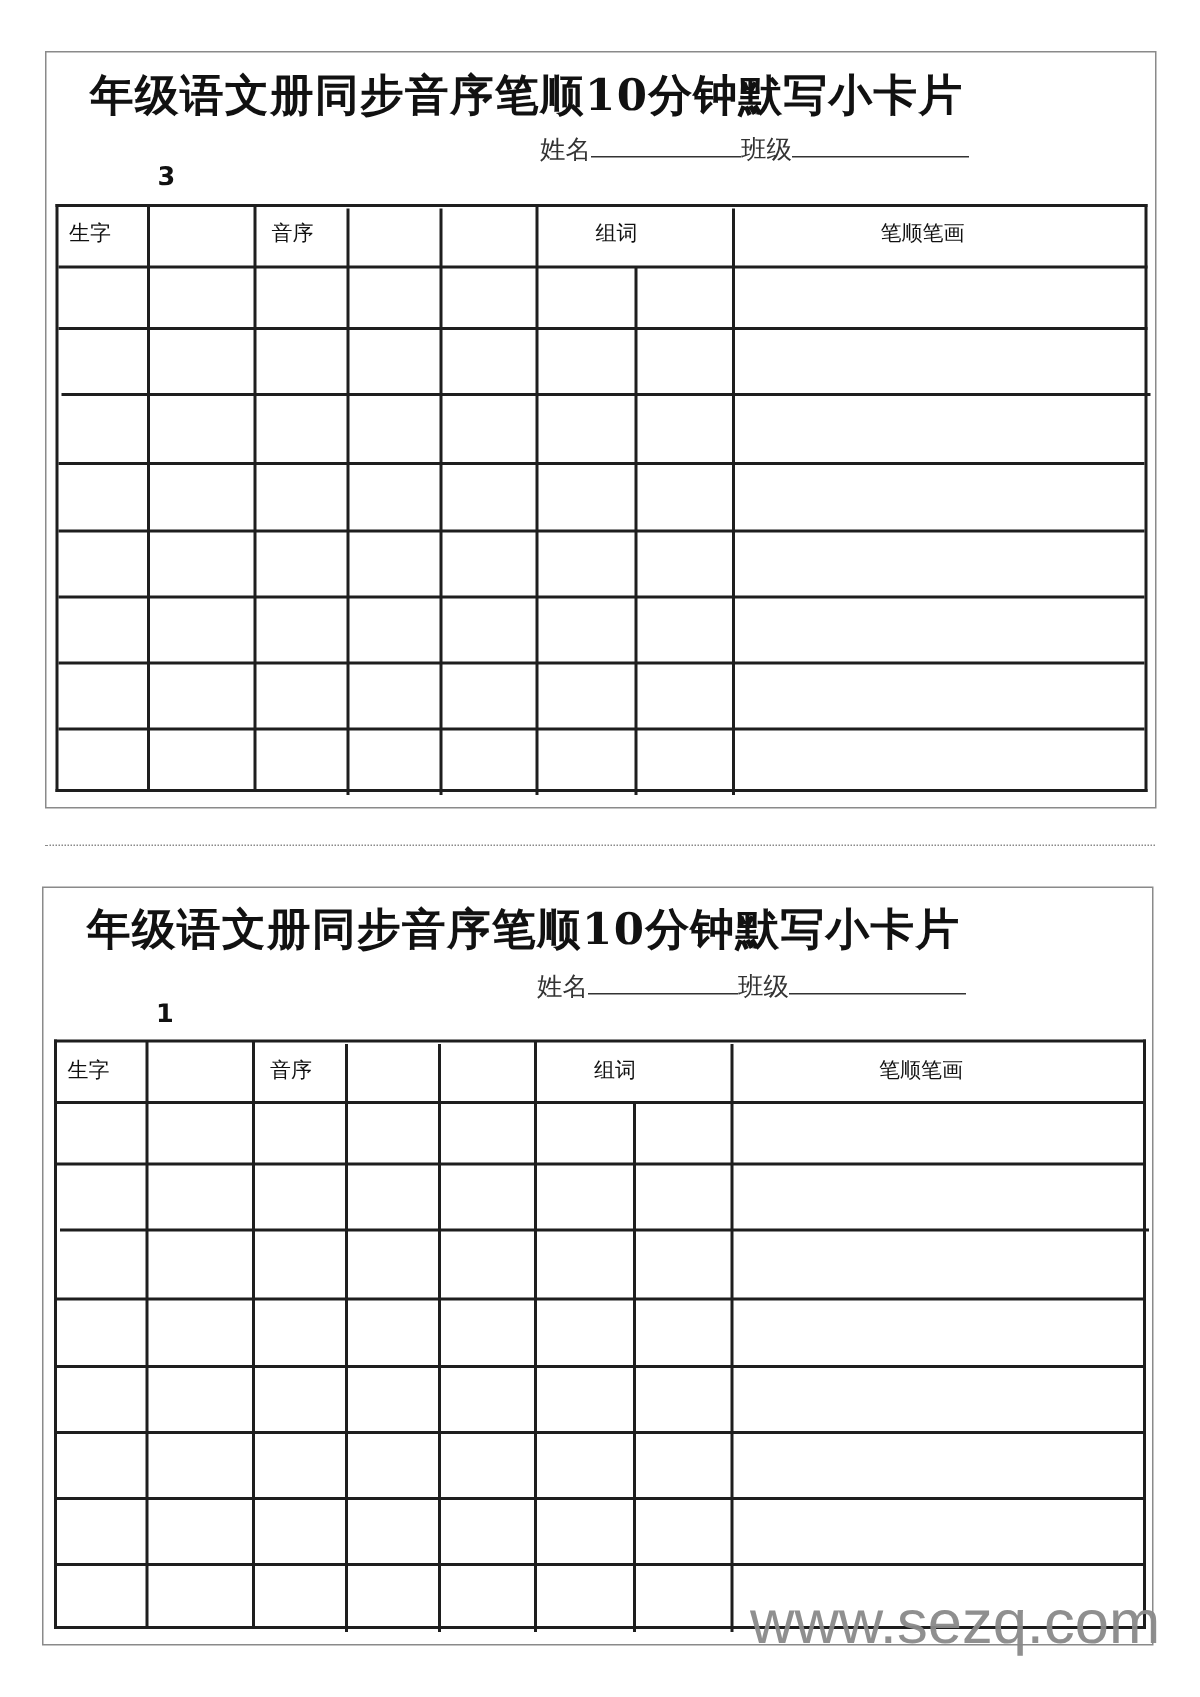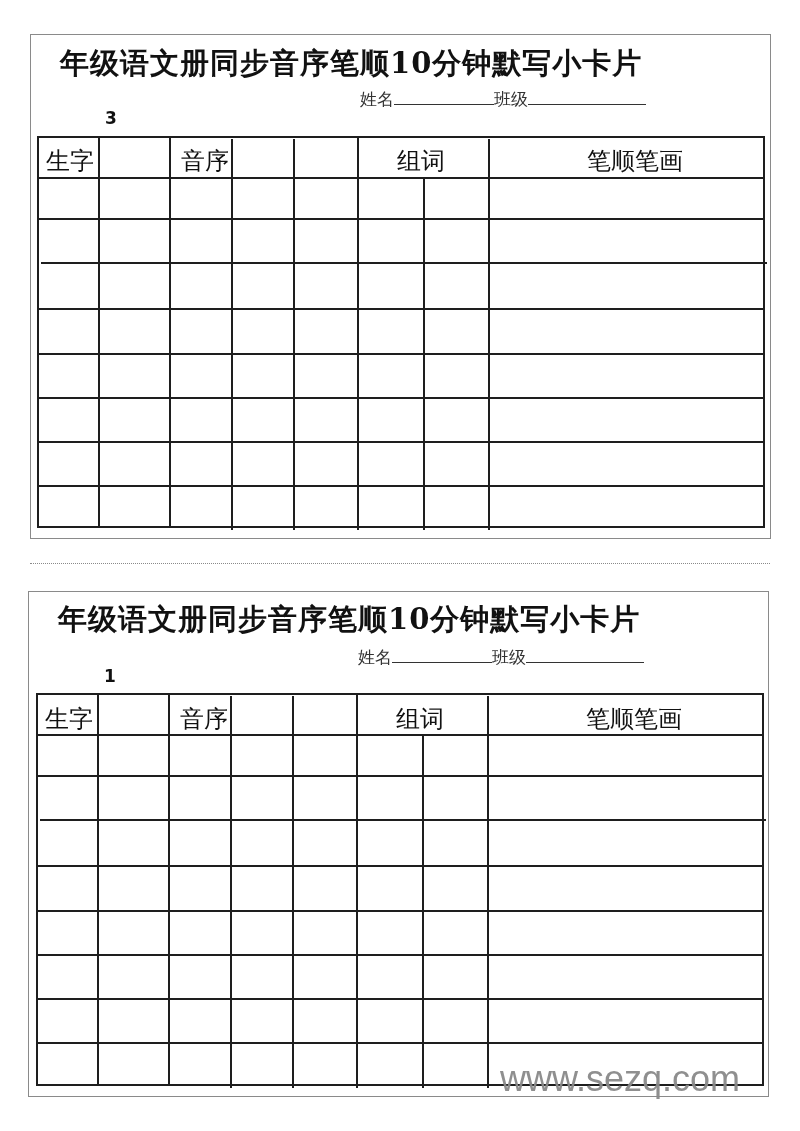--- a/index.html
+++ b/index.html
@@ -8,24 +8,24 @@
   .card { position: absolute; border: 1px solid #8a8a8a; background: #fff; box-sizing: border-box; }
   .title { position: absolute; font-family: "DejaVu Serif", "Liberation Serif", serif;
            font-weight: bold; font-size: 29px; letter-spacing: 1px; color: #111; white-space: nowrap; }
   .namerow { position: absolute; font-size: 17px; color: #333; white-space: nowrap;
              font-family: "DejaVu Serif", "Liberation Serif", serif; }
   .blank { display: inline-block; border-bottom: 1px solid #333; height: 16px; vertical-align: baseline; }
   .cardno { position: absolute; font-weight: bold; font-size: 17px; color: #111; }
   .grid { position: absolute; }
   .hl { position: absolute; height: 2px; background: #1e1e1e; }
   .vl { position: absolute; width: 2px; background: #1e1e1e; }
-  .hcell { position: absolute; font-size: 24px; color: #111; white-space: nowrap; line-height: 1; }
+  .hcell { position: absolute; font-size: 14px; color: #111; white-space: nowrap; line-height: 1; }
   .separator { position: absolute; left: 30px; top: 563px; width: 740px; height: 0;
                border-top: 1px dotted #8a8a8a; }
-  .watermark { position: absolute; left: 500px; top: 1058px; font-size: 36px; color: #8a8a8a;
+  .watermark { position: absolute; left: 500px; top: 1058px; font-size: 41px; color: #8a8a8a;
                font-family: "Liberation Sans", "DejaVu Sans", sans-serif; letter-spacing: 0px; opacity: 0.95; }
 </style>
 </head>
 <body>
 
 <div class="card" style="left:30px; top:34px; width:741px; height:505px;"></div>
 
 <div class="title" style="left:60px; top:44px;">年级语文册同步音序笔顺10分钟默写小卡片</div>
 
 <div class="namerow" style="left:360px; top:88px;">

